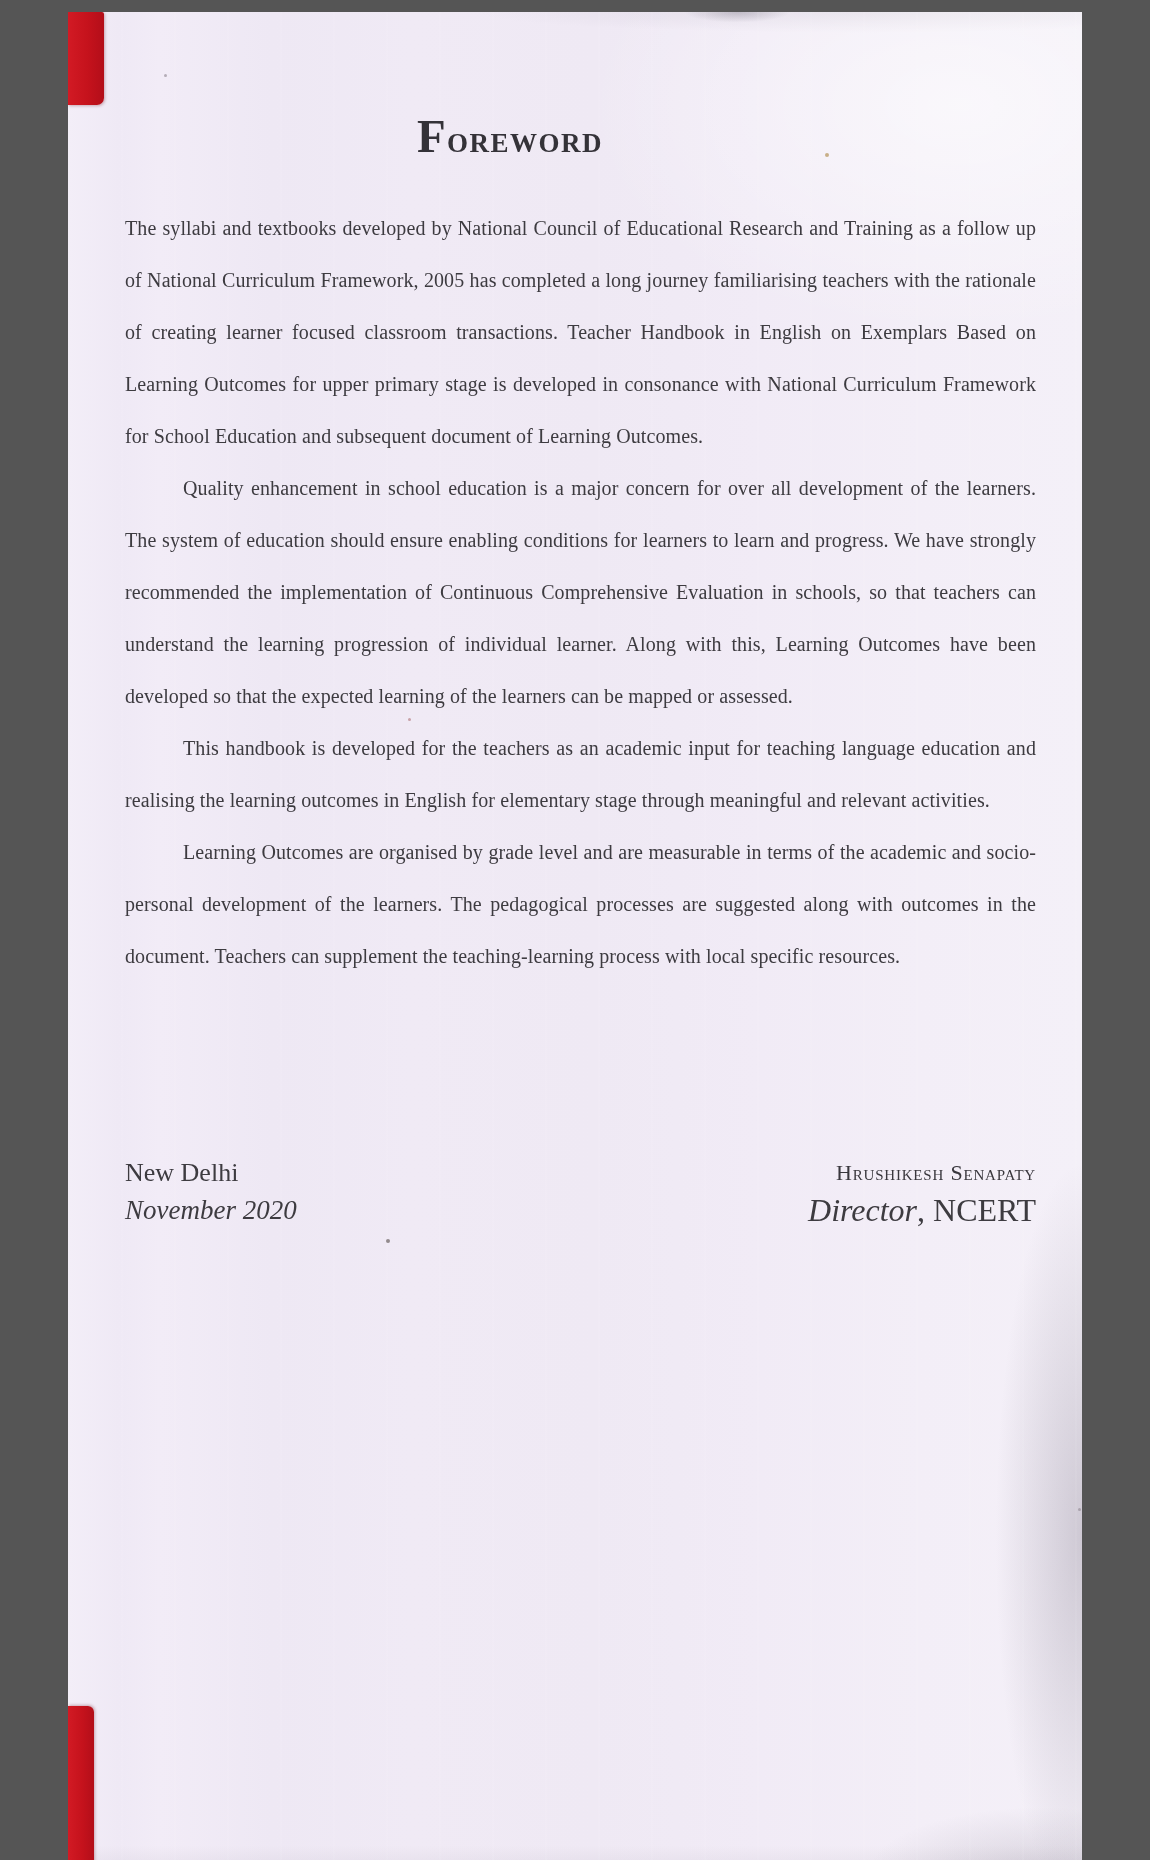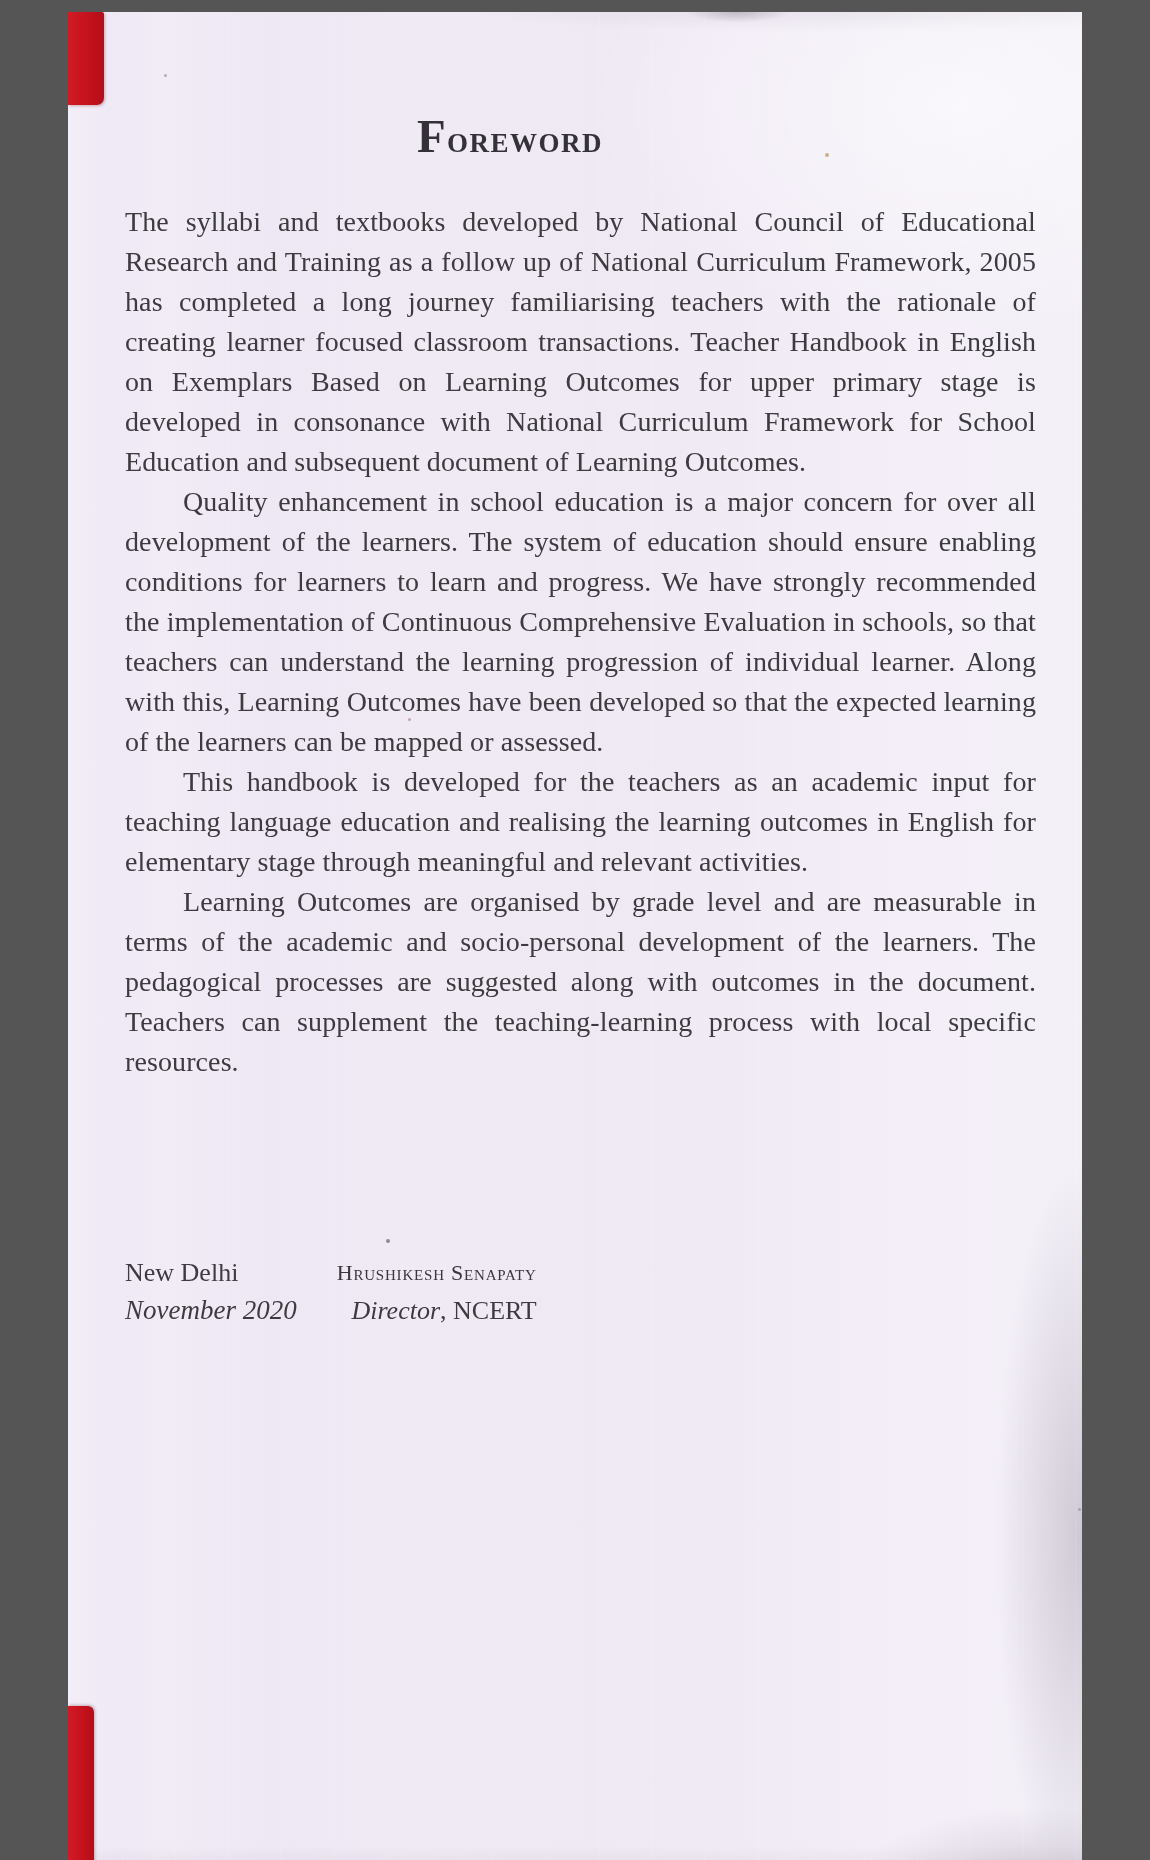--- a/index.html
+++ b/index.html
@@ -66,43 +66,44 @@
     font-size: 38px;
     font-weight: bold;
     font-variant: small-caps;
     letter-spacing: 1.5px;
     color: #343238;
     line-height: 1.2;
   }
   .title::first-letter { font-size: 47px; }
   .body-text p {
     margin: 0;
-    font-size: 28px;
-    line-height: 40px;
+    font-size: 20px;
+    line-height: 52px;
     text-align: justify;
     letter-spacing: 0.1px;
   }
   .body-text p.indent { text-indent: 58px; }
   .signature {
     margin-top: 172px;
     width: 911px;
     display: flex;
+    justify-content: space-between;
     align-items: flex-end;
     gap: 40px;
   }
   .sig-left .place { font-size: 26px; line-height: 37.6px; }
   .sig-left .date  { font-size: 27px; line-height: 37.6px; font-style: italic; }
   .sig-right { text-align: right; }
   .sig-right .name {
     font-size: 22px; line-height: 37.6px;
     font-variant: small-caps;
     letter-spacing: 0.8px;
     color: #39373d;
   }
-  .sig-right .role-line { font-size: 26px; line-height: 37.6px; }
+  .sig-right .role-line { font-size: 32px; line-height: 37.6px; }
   .sig-right .role-italic { font-style: italic; }
 </style>
 </head>
 <body>
 
 <div class="page">
   <div class="streaks"></div>
   <div class="red-strip top"></div>
   <div class="red-strip bottom"></div>
   <div class="speck s1"></div>

